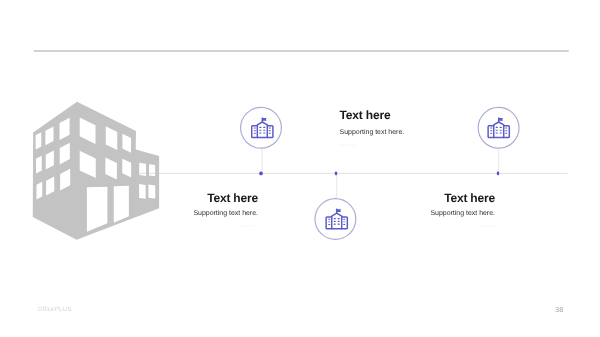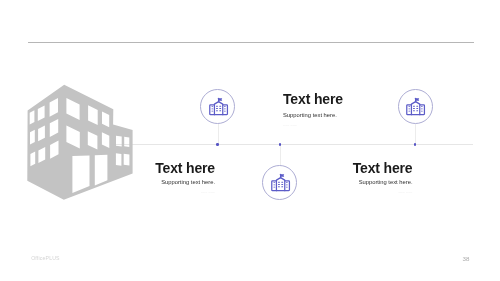--- a/index.html
+++ b/index.html
@@ -15,21 +15,21 @@
            border-top:1px solid #e6e6e6;}
 
   .bldg{position:absolute;left:0;top:0;}
   .circ{position:absolute;width:35px;height:35px;border:0.9px solid #adadd4;
         border-radius:50%;background:#ffffff;box-sizing:border-box;}
   .circ svg{position:absolute;left:50%;top:50%;transform:translate(-50%,-50%) translate(0.6px,0.3px);}
   .stem{position:absolute;width:0;border-left:1px solid #ececec;}
   .dot{position:absolute;width:2.6px;height:2.6px;border-radius:50%;background:#5654c4;}
 
   .blk{position:absolute;}
-  .ttl{font-size:14px;font-weight:bold;color:#1a1a1a;letter-spacing:-0.15px;
+  .ttl{font-size:10px;font-weight:bold;color:#1a1a1a;letter-spacing:-0.15px;
        line-height:1;white-space:nowrap;}
   .sub{font-size:5.8px;color:#2e2e2e;line-height:1;white-space:nowrap;}
   .tiny{font-size:3.4px;color:#e8e8e8;line-height:1;white-space:nowrap;letter-spacing:.25px;}
 
   .foot{position:absolute;left:31.2px;top:256.3px;font-size:5.2px;color:#d4d4d4;
         letter-spacing:.15px;line-height:1;}
   .pg{position:absolute;left:462.6px;top:256.3px;font-size:6.2px;color:#a9a9a9;
       line-height:1;}
 </style>
 </head>

